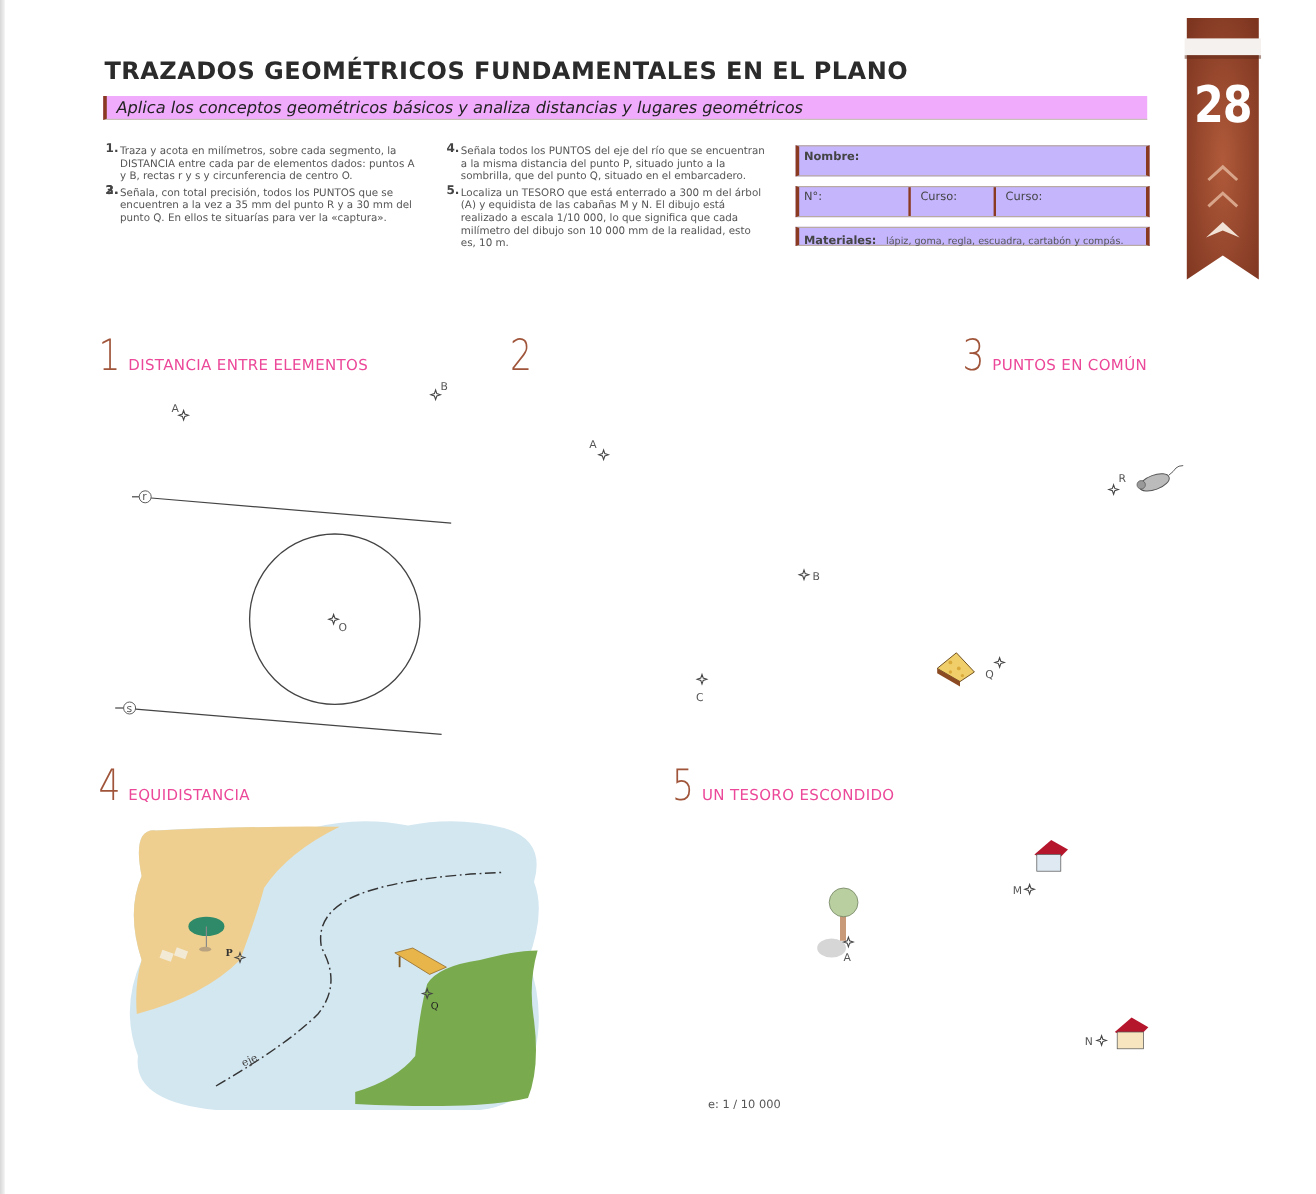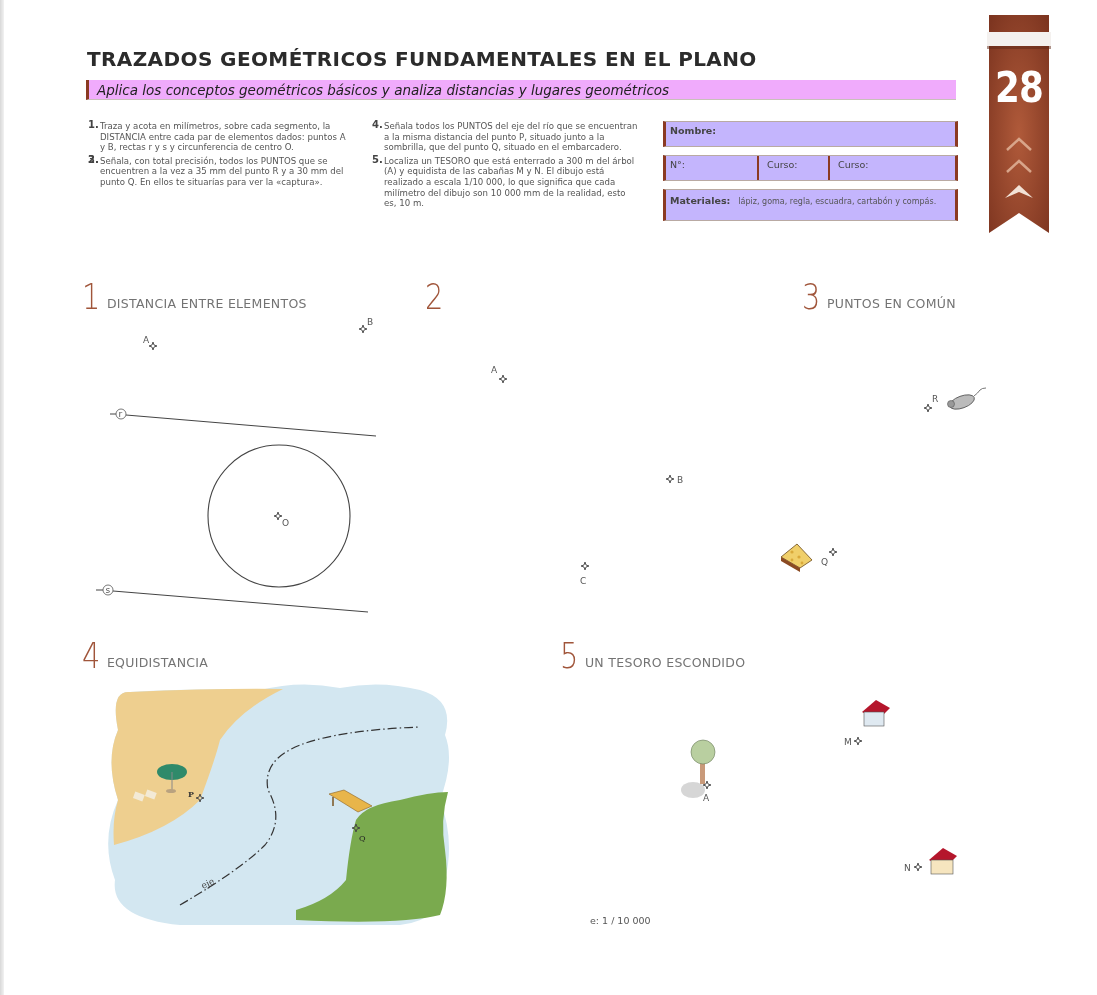--- a/index.html
+++ b/index.html
@@ -11,21 +11,21 @@
   .instr ol{margin:0;padding:0;list-style:none;}
   .instr li{position:relative;padding-left:12px;margin-bottom:3px;}
   .instr .num{position:absolute;left:0;top:-1px;font-weight:bold;font-size:10px;color:#444;}
   .box{position:absolute;background:#c4b5fd;border:1px solid #b9aaa3;border-left:3px solid #8b3a22;border-right:3px solid #8b3a22;box-sizing:border-box;font-size:9.5px;color:#444;}
   .box .lbl{font-weight:bold;position:absolute;left:4px;top:3px;}
   .box .cell{position:absolute;top:0;height:100%;border-left:2px solid #8b3a22;padding-left:8px;padding-top:3px;box-sizing:border-box;}
   .box .mat{font-size:8px;color:#555;font-weight:normal;margin-left:8px;}
   .ribbon{position:absolute;left:987px;top:15px;width:64px;height:220px;}
   .sec-head{position:absolute;display:flex;align-items:flex-end;}
   .sec-num{font-size:36px;line-height:32px;color:#a0553a;font-weight:200;font-family:"DejaVu Sans",sans-serif;transform:scaleX(0.8);transform-origin:left bottom;}
-  .sec-title{font-size:12.5px;color:#737373;margin-left:2px;letter-spacing:0.3px;padding-bottom:2px;}
+  .sec-title{font-size:12.5px;color:#ec4899;margin-left:2px;letter-spacing:0.3px;padding-bottom:2px;}
   svg.fig{position:absolute;overflow:visible;}
   .pt-label{font-family:"DejaVu Sans",sans-serif;font-size:9px;fill:#555;}
   .scale{position:absolute;left:590px;top:915px;font-size:9.5px;color:#555;}
 </style>
 </head>
 <body>
 
 <div class="left-edge"></div>
 
 <div class="title">TRAZADOS GEOMÉTRICOS FUNDAMENTALES EN EL PLANO</div>
@@ -47,21 +47,21 @@
 </div>
 
 <div class="box" style="left:663px;top:121px;width:295px;height:26px;">
   <span class="lbl">Nombre:</span>
 </div>
 <div class="box" style="left:663px;top:155px;width:295px;height:26px;">
   <span class="lbl" style="font-weight:normal">N°:</span>
   <div class="cell" style="left:62px;width:112px;margin-left:29px;"><span>Curso:</span></div>
   <div class="cell" style="left:162px;width:128px;"><span>Curso:</span></div>
 </div>
-<div class="box" style="left:663px;top:189px;width:295px;height:32px;">
+<div class="box" style="left:663px;top:189px;width:295px;height:16px;">
   <span class="lbl" style="top:5px"><span>Materiales:</span><span class="mat">lápiz, goma, regla, escuadra, cartabón y compás.</span></span>
 </div>
 
 <div class="ribbon">
   <svg width="64" height="220" viewBox="0 0 64 220">
     <defs>
       <radialGradient id="rg" cx="50%" cy="55%" r="70%">
         <stop offset="0%" stop-color="#b05a3a"></stop>
         <stop offset="100%" stop-color="#7d3520"></stop>
       </radialGradient>

